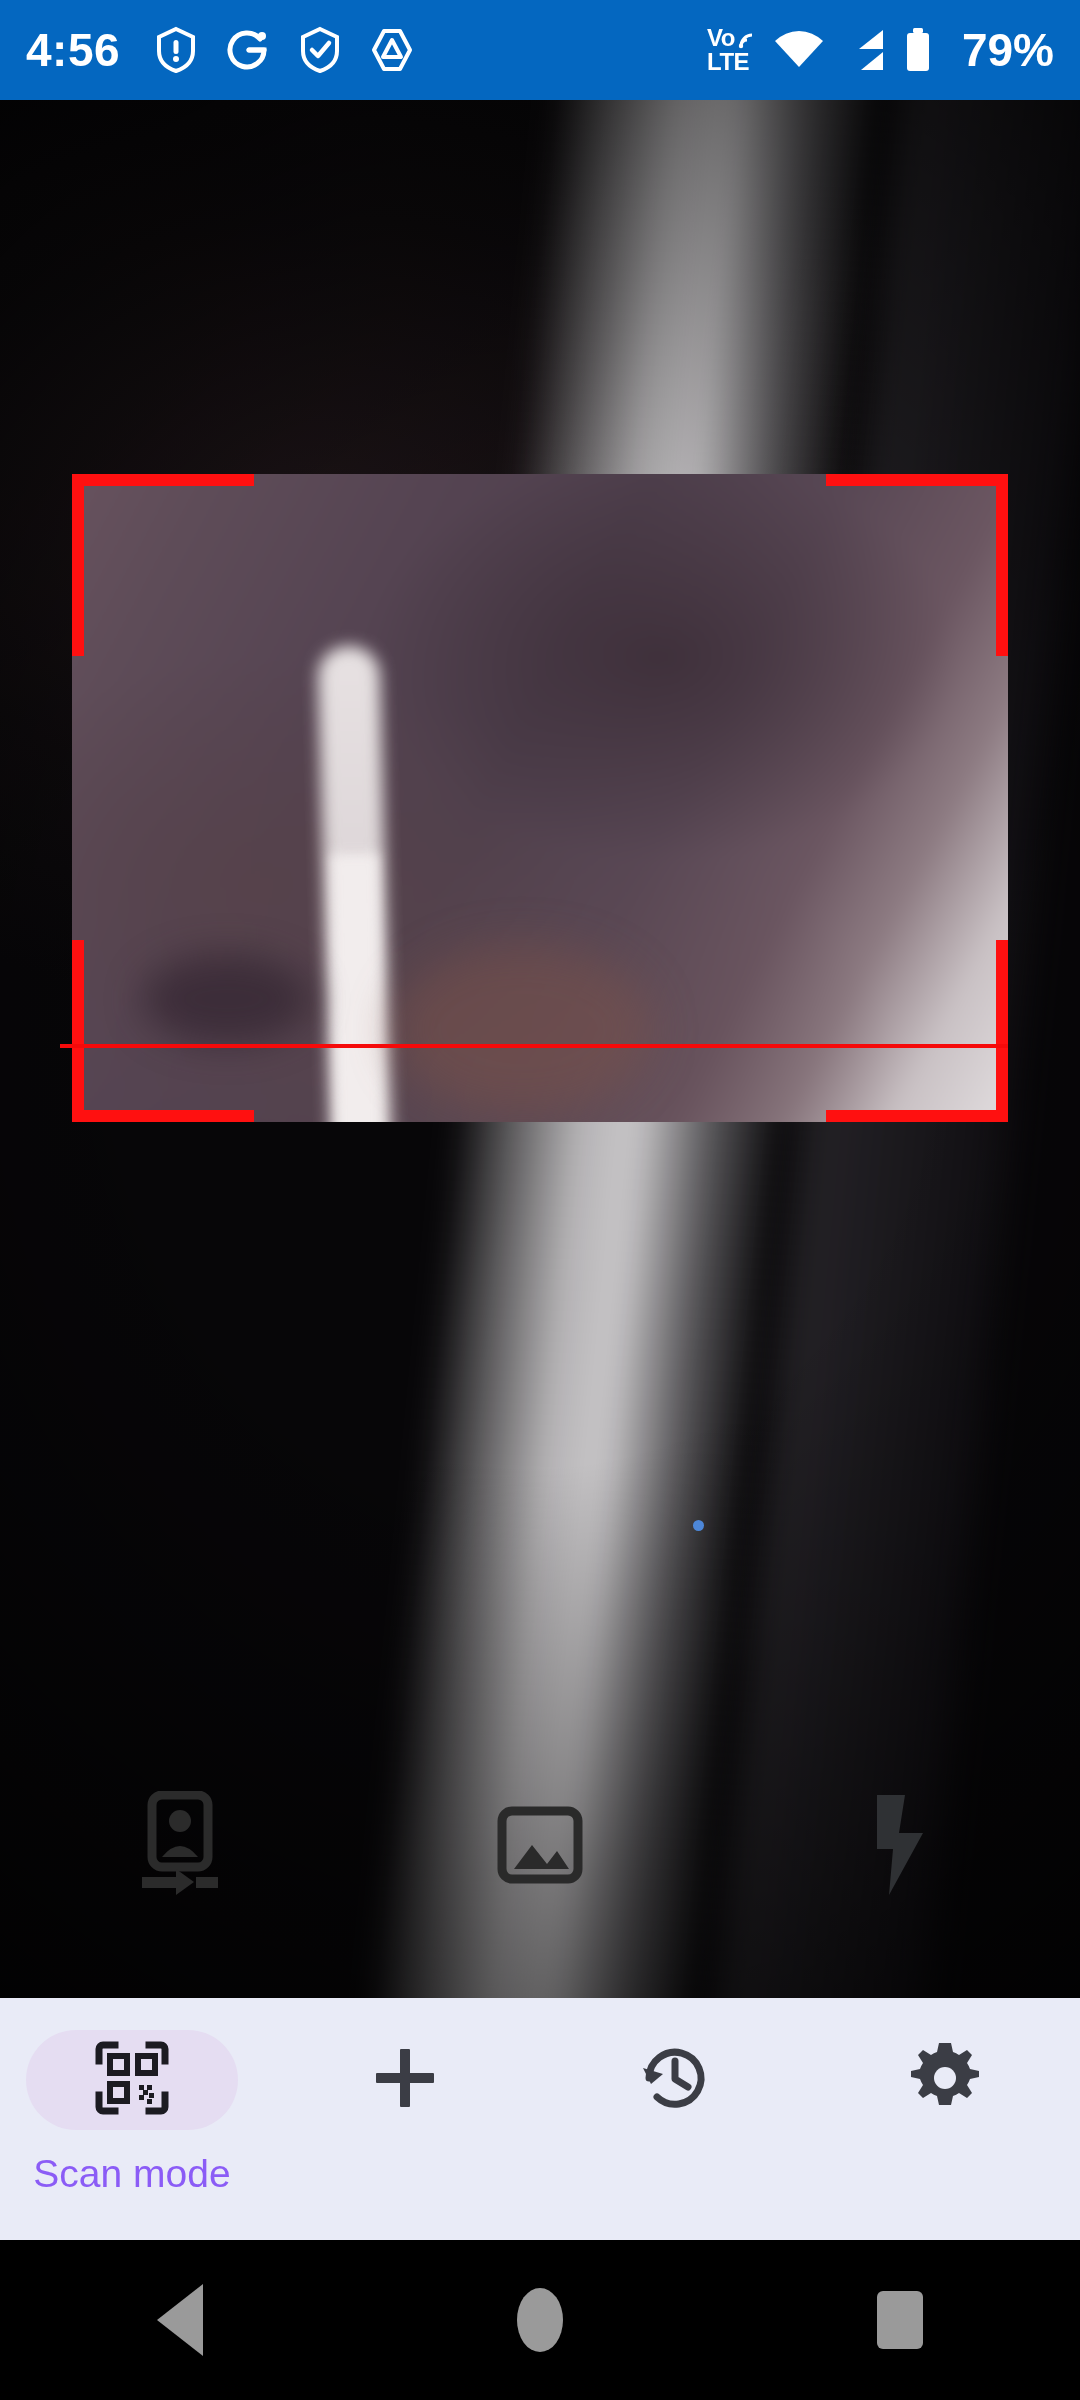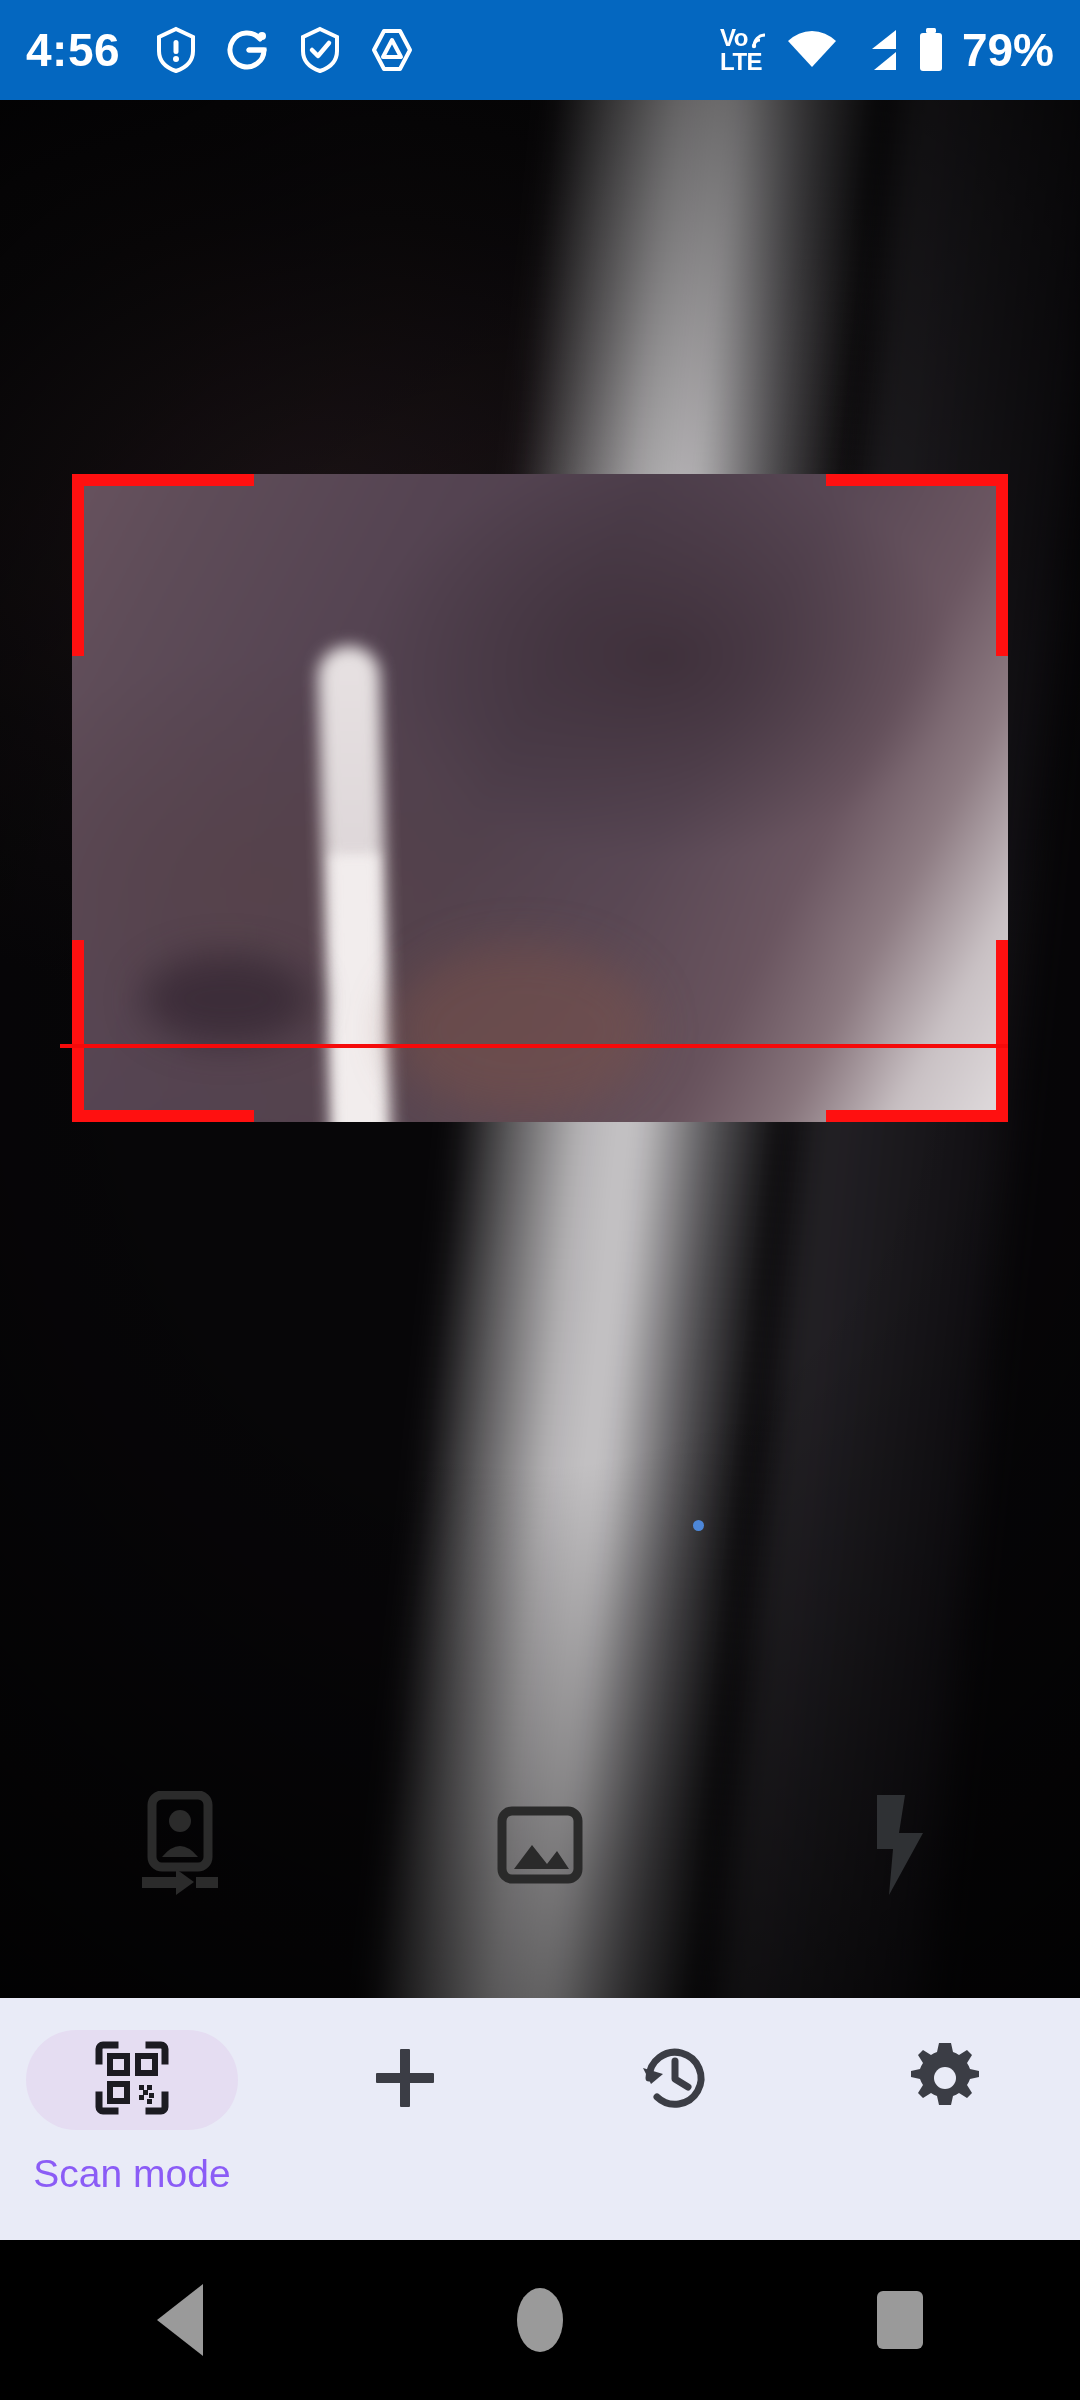--- a/index.html
+++ b/index.html
@@ -38,21 +38,21 @@
     display:flex; align-items:center; gap:14px;
   }
   #volte-icon { display:flex; flex-direction:column; align-items:flex-start; }
   #volte-top { display:flex; align-items:flex-end; gap:2px; }
   #volte-text-top, #volte-text-bottom {
     color:#fff; font-size:24px; font-weight:700; line-height:1.0;
     letter-spacing:-0.5px;
   }
   #battery-pct {
     color:#fff; font-size:46px; font-weight:600; line-height:1;
-    margin-left:2px;
+    margin-left:15px;
   }
 
   
   #camera-preview {
     position:absolute; top:100px; left:0;
     width:1080px; height:1898px;
     overflow:hidden;
     background:#080608;
   }
   

